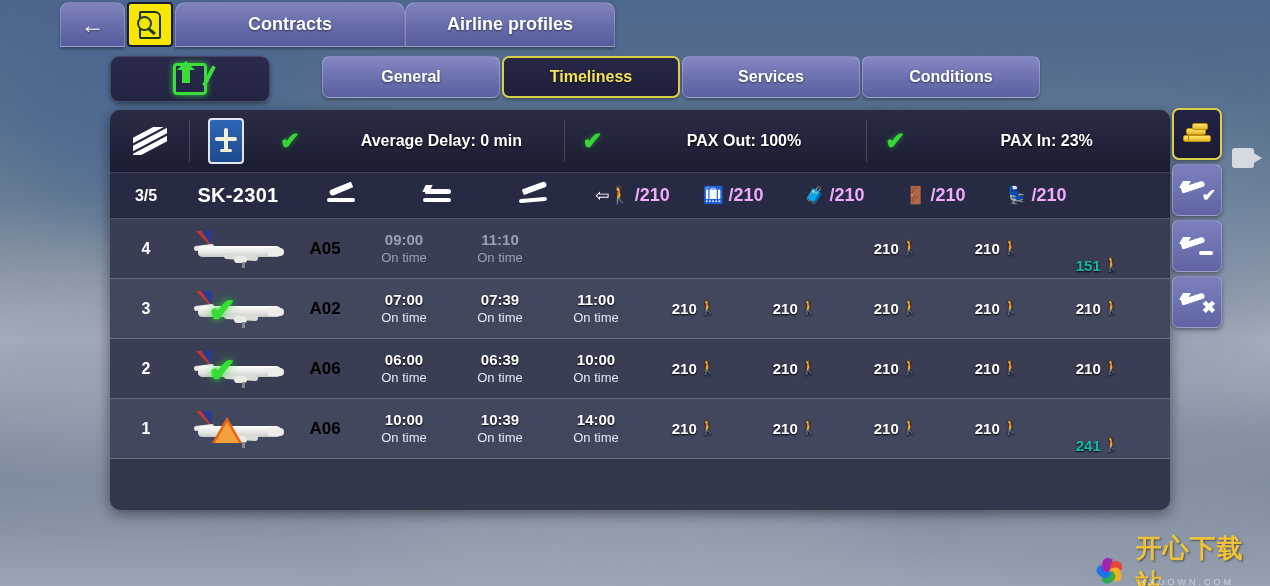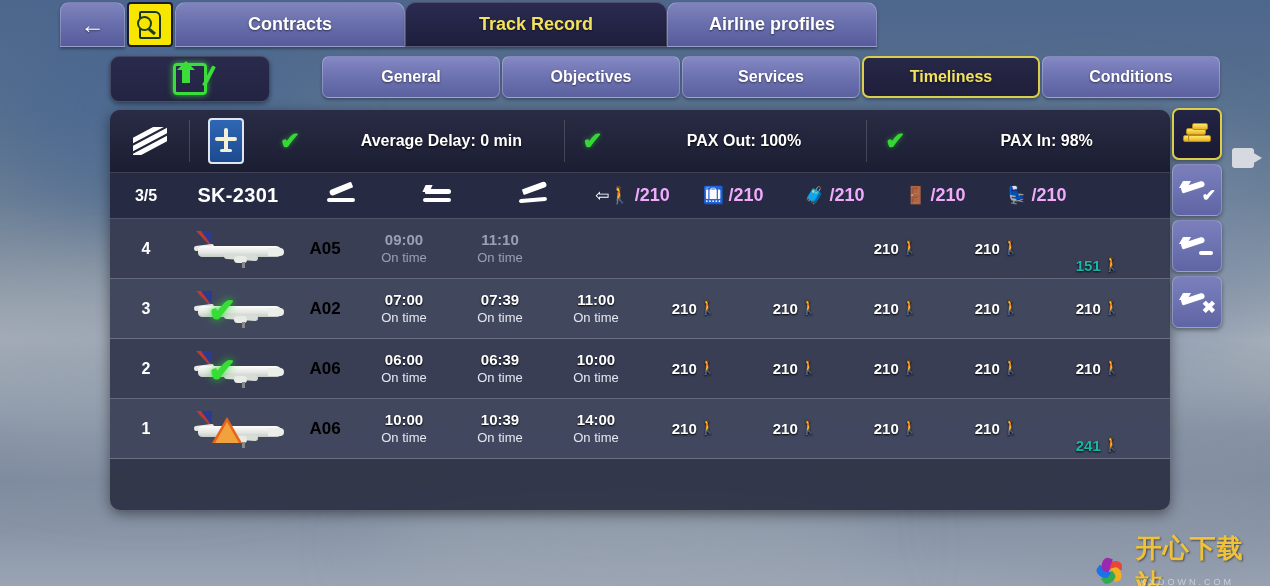--- a/index.html
+++ b/index.html
@@ -309,48 +309,42 @@
     <span>←</span>
   </div>
   <div class="contract-icon">
     <div class="doc">
         <div class="mag"></div>
       </div>
   </div>
   <div class="navbtn tab" style="width:230px">
     <span>Contracts</span>
   </div>
-  <div class="navbtn tab active" style="width:262px">
-    <span>Track Record</span>
-  </div>
   <div class="navbtn tab" style="width:210px">
     <span>Airline profiles</span>
   </div>
 </div>
 
 <div class="subbar">
   <div class="signbtn">
     <div class="sign-ico">
       <div class="page"></div>
         <div class="arrow"></div>
         <div class="pen"></div>
     </div>
   </div>
   <div class="subtabs">
     <div class="subtab">
       <span>General</span>
     </div>
-    <div class="subtab">
-      <span>Objectives</span>
+    <div class="subtab active">
+      <span>Timeliness</span>
     </div>
     <div class="subtab">
       <span>Services</span>
-    </div>
-    <div class="subtab active">
-      <span>Timeliness</span>
     </div>
     <div class="subtab">
       <span>Conditions</span>
     </div>
   </div>
 </div>
 
 <div class="panel">
 
   <div class="statusbar">
@@ -376,21 +370,21 @@
       <div class="txt">Average Delay: 0 min</div>
       <div class="sb-sep"></div>
     </div>
     <div class="sb-metric">
       <div class="chk check">✔</div>
       <div class="txt">PAX Out: 100%</div>
       <div class="sb-sep"></div>
     </div>
     <div class="sb-metric">
       <div class="chk check">✔</div>
-      <div class="txt">PAX In: 98%</div>
+      <div class="txt">PAX In: 23%</div>
     </div>
   </div>
 
   <div class="thead">
     <div class="col-idx">3/5</div>
     <div class="flightno">SK-2301</div>
     <div class="col-time">
       <span class="ic ic-land"><i class="w"></i><i class="b"></i></span>
     </div>
     <div class="col-time">

